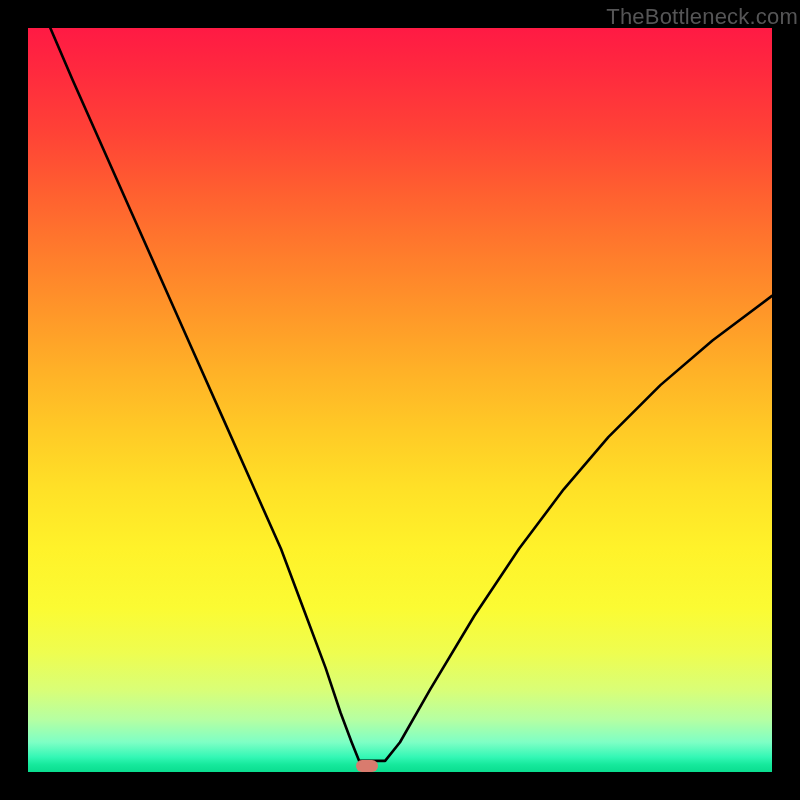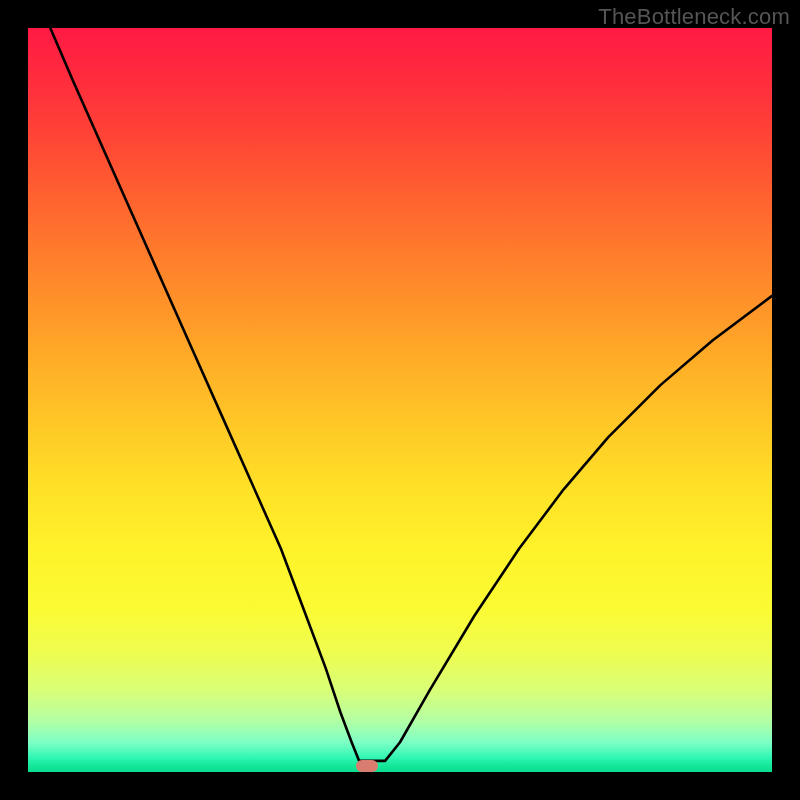--- a/index.html
+++ b/index.html
@@ -44,21 +44,21 @@
       #b5ffa3 93%,
       #7effc5 96%,
       #33f7b5 98%,
       #16e99c 99%,
       #0add8f 100%
     );
   }
   .watermark {
     position: absolute;
     top: 4px;
-    right: 10px;
+    right: 2px;
     color: #555556;
     font-size: 22px;
     font-weight: 500;
     letter-spacing: 0.2px;
     user-select: none;
   }
   .curve-svg {
     position: absolute;
     inset: 0;
   }

